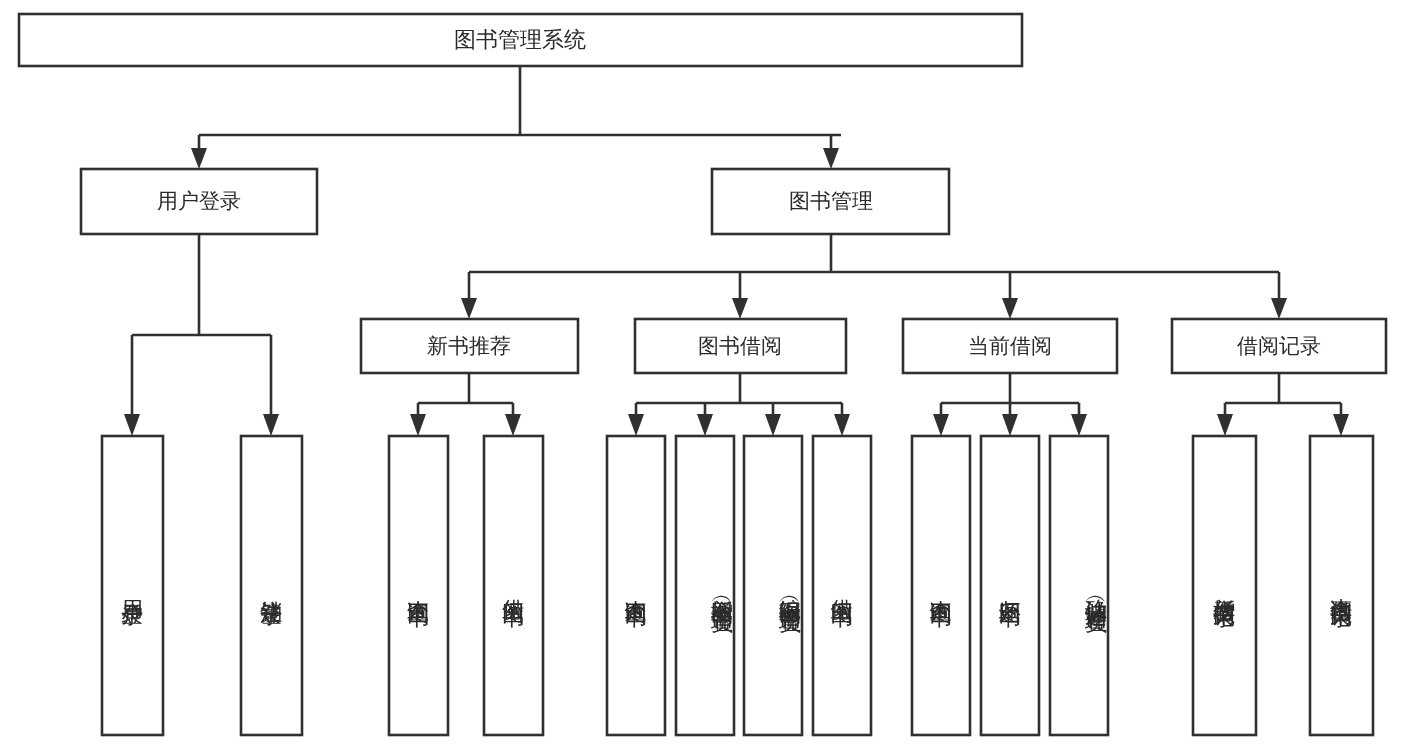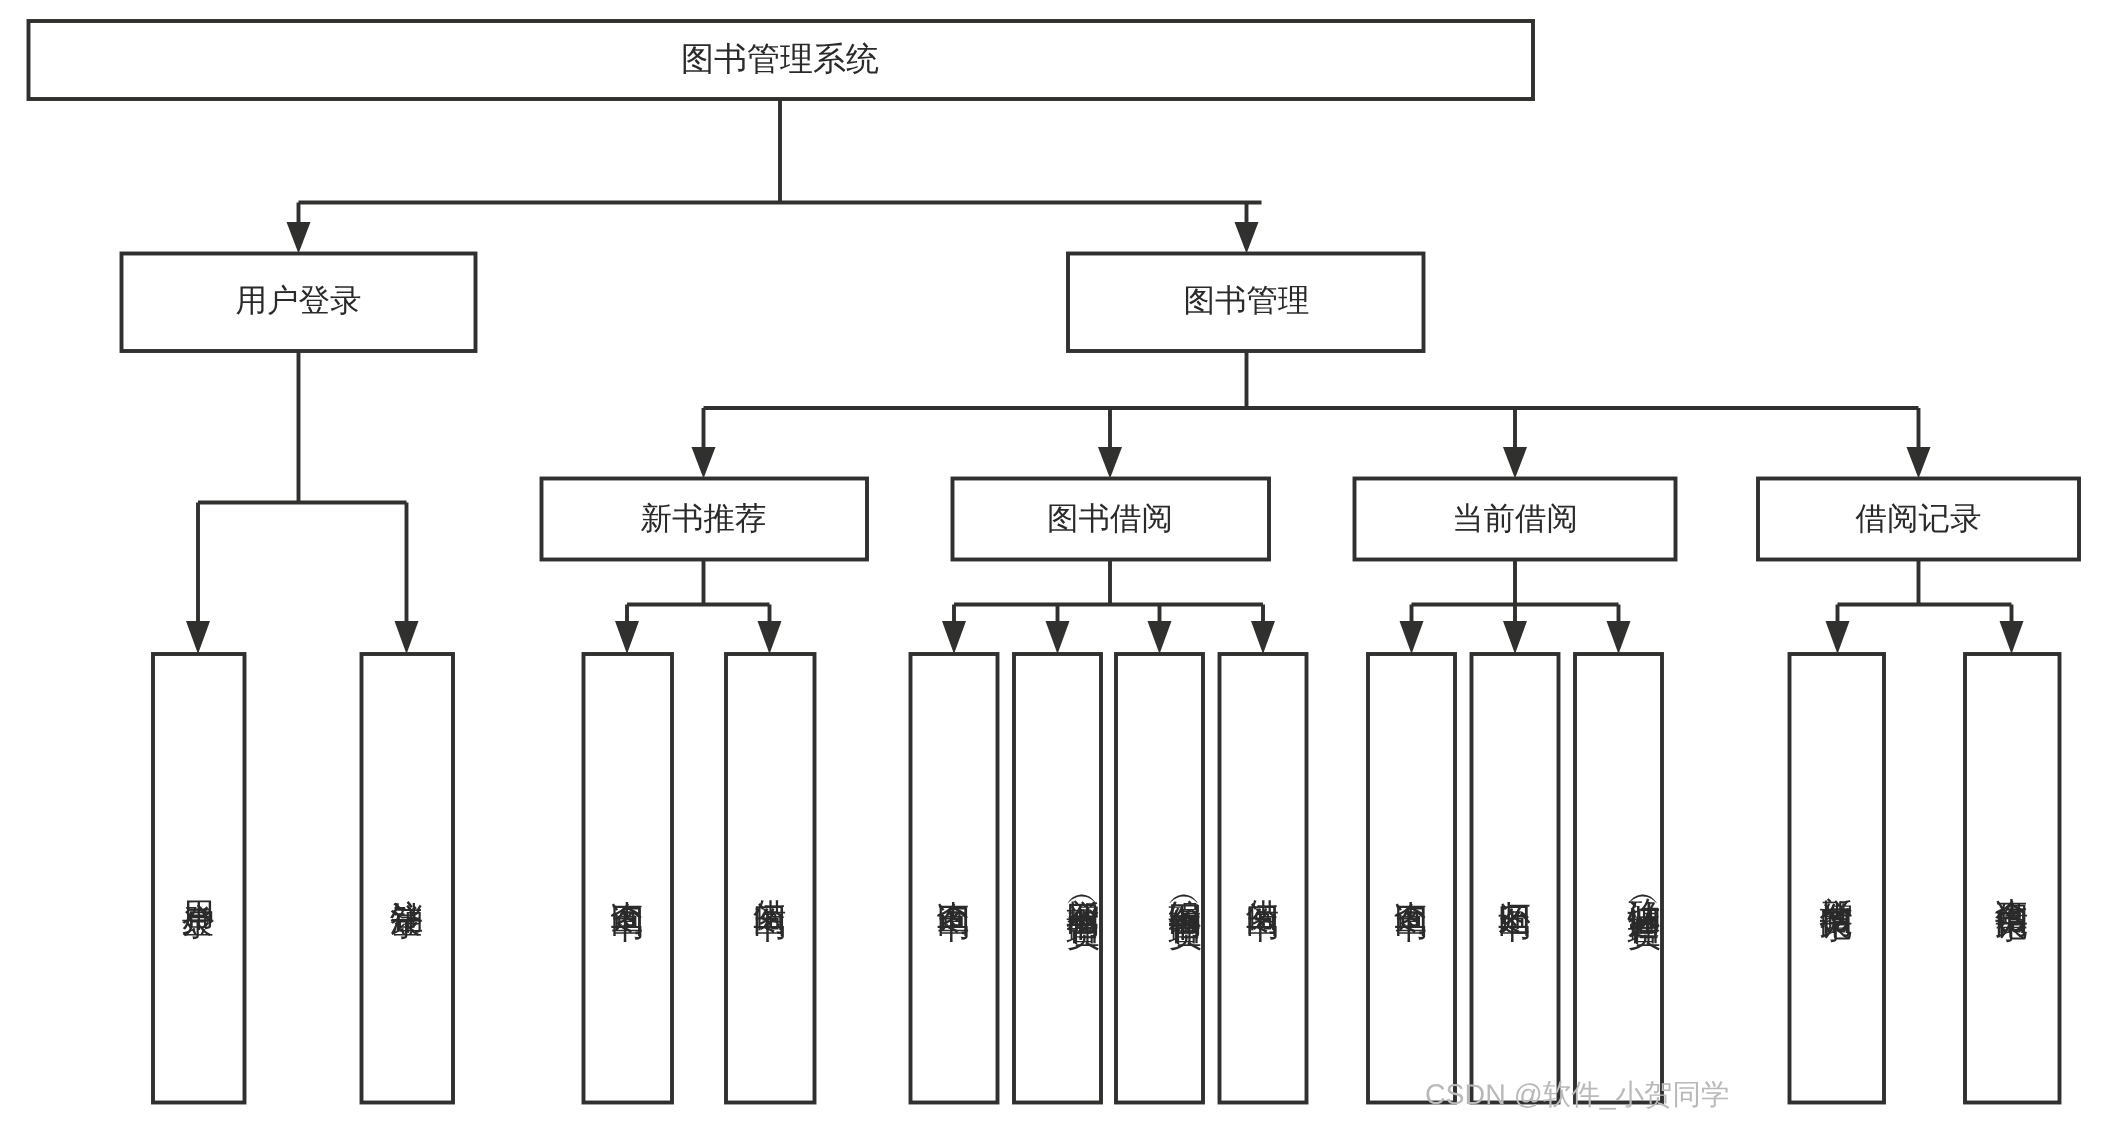--- a/index.html
+++ b/index.html
@@ -230,15 +230,14 @@
   <div class="vert-label" style="left:744px;  top:440px; width:58px; height:299px; align-items:flex-start;">编辑图书（管理员）</div>
   <div class="vert-label" style="left:813px;  top:436px; width:58px; height:299px;">借阅图书</div>
 
   <div class="vert-label" style="left:912px;  top:436px; width:58px; height:299px;">查询图书</div>
   <div class="vert-label" style="left:981px;  top:436px; width:58px; height:299px;">归还图书</div>
   <div class="vert-label" style="left:1050px; top:440px; width:58px; height:299px; align-items:flex-start;">确认归还（管理员）</div>
 
   <div class="vert-label" style="left:1193px; top:436px; width:63px; height:299px;">新增借阅记录</div>
   <div class="vert-label" style="left:1310px; top:436px; width:63px; height:299px;">查询借阅记录</div>
 
-  <div class="watermark">CSDN @软件_小贺同学</div>
 
 </div>
 
 </body></html>

